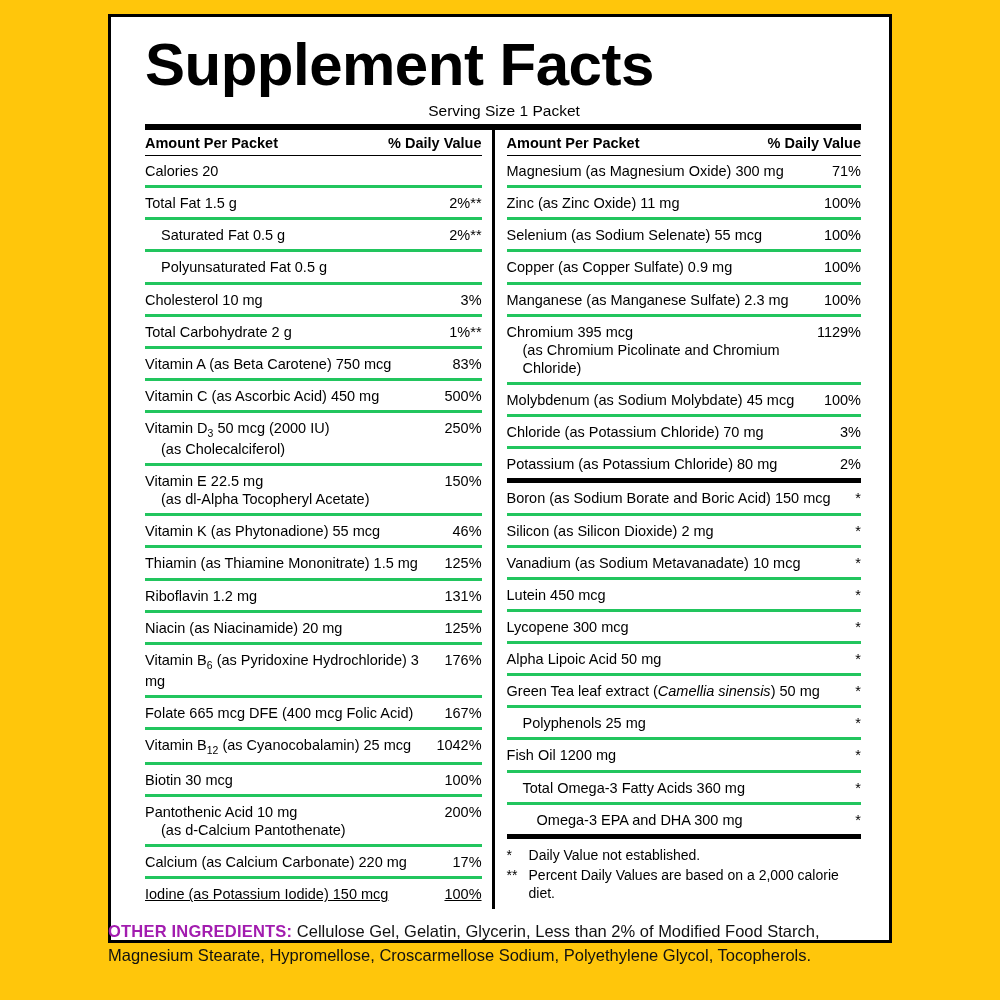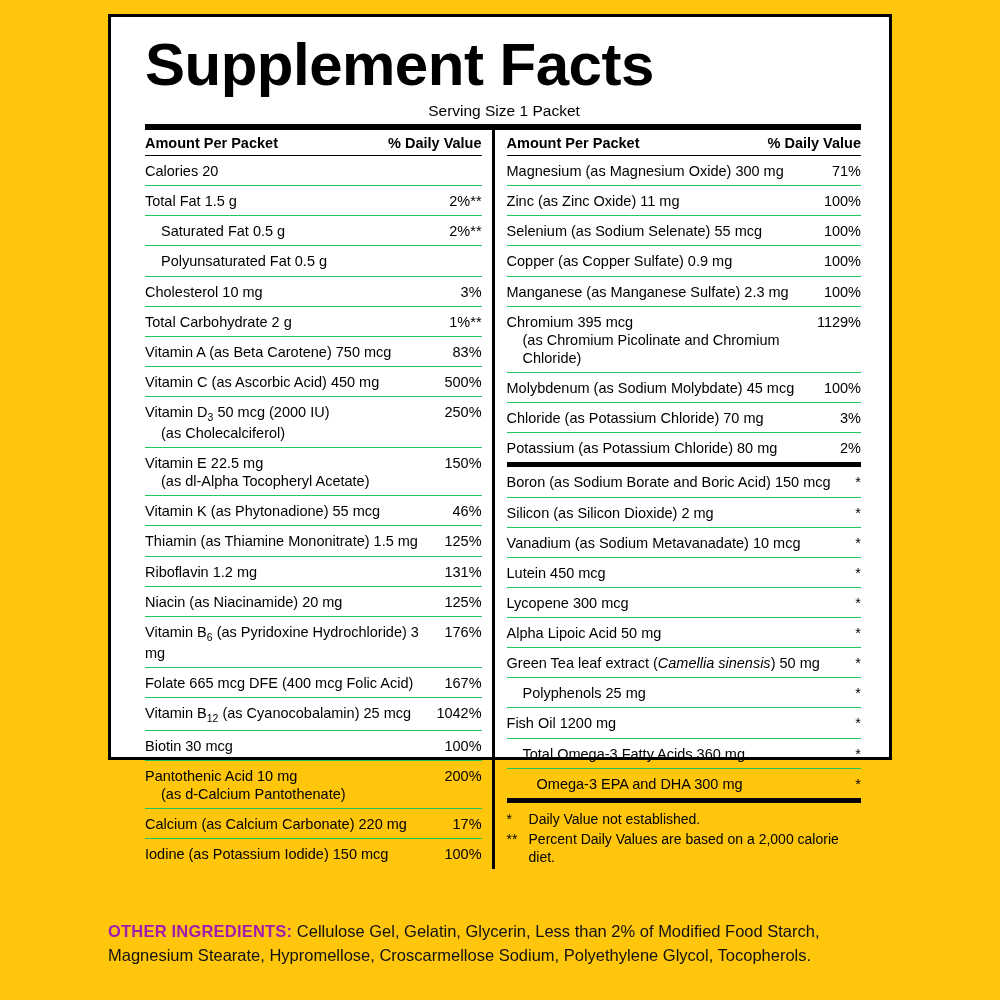--- a/index.html
+++ b/index.html
@@ -11,21 +11,21 @@
     height: 1000px;
     background: #FFC60B;
     font-family: "Liberation Sans", sans-serif;
     overflow: hidden;
   }
   .panel {
     position: absolute;
     left: 108px;
     top: 14px;
     width: 784px;
-    height: 746px;
+    height: 929px;
     background: #ffffff;
     border: 3px solid #000000;
     box-sizing: border-box;
     padding: 10px 28px 8px 34px;
   }
   .title {
     font-size: 60px;
     font-weight: bold;
     letter-spacing: -0.5px;
     line-height: 1.05;
@@ -70,24 +70,24 @@
     font-weight: bold;
     padding: 5px 0 4px 0;
     border-bottom: 1.5px solid #000;
   }
   .row {
     display: flex;
     justify-content: space-between;
     align-items: flex-start;
     font-size: 14.5px;
     padding: 6px 0 5px 0;
-    border-bottom: 1px solid #22c55e;
+    border-bottom: 3px solid #22c55e;
     line-height: 1.25;
   }
-  .row.nb { border-bottom: none; }
+  .row.nb { border-bottom: none; text-decoration: underline; }
   .row.thick { border-bottom: 5px solid #000; }
   .row .nm { padding-right: 8px; }
   .row .dv { white-space: nowrap; }
   .ind1 { padding-left: 16px; }
   .ind2 { padding-left: 30px; }
   .sub { display: block; padding-left: 16px; }
   .ital { font-style: italic; margin-top: 10px; }
   .footnotes {
     font-size: 14px;
     line-height: 1.3;

